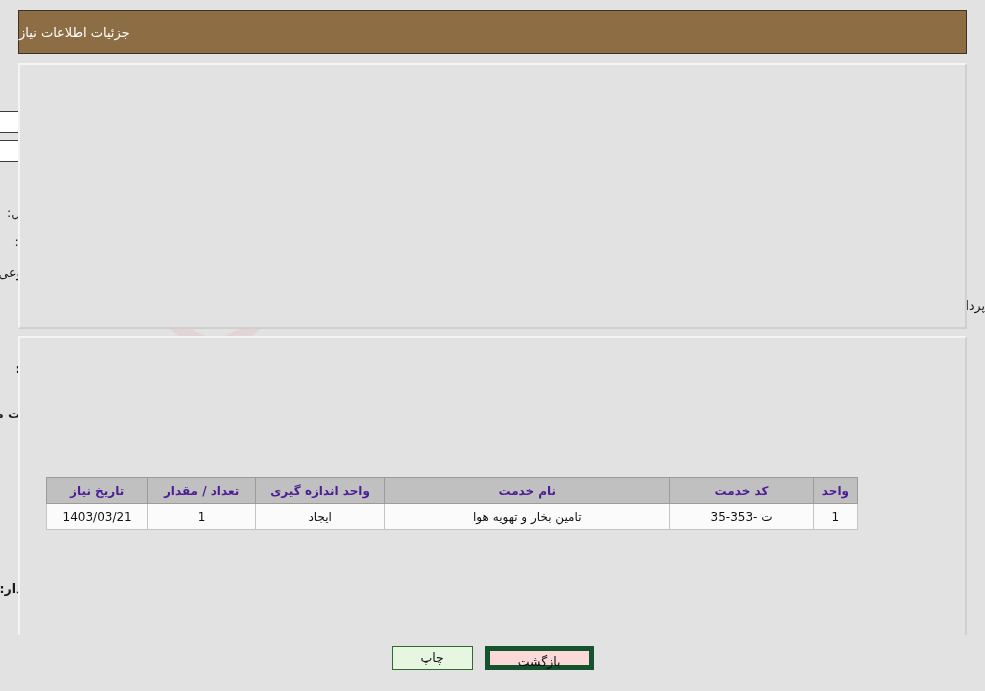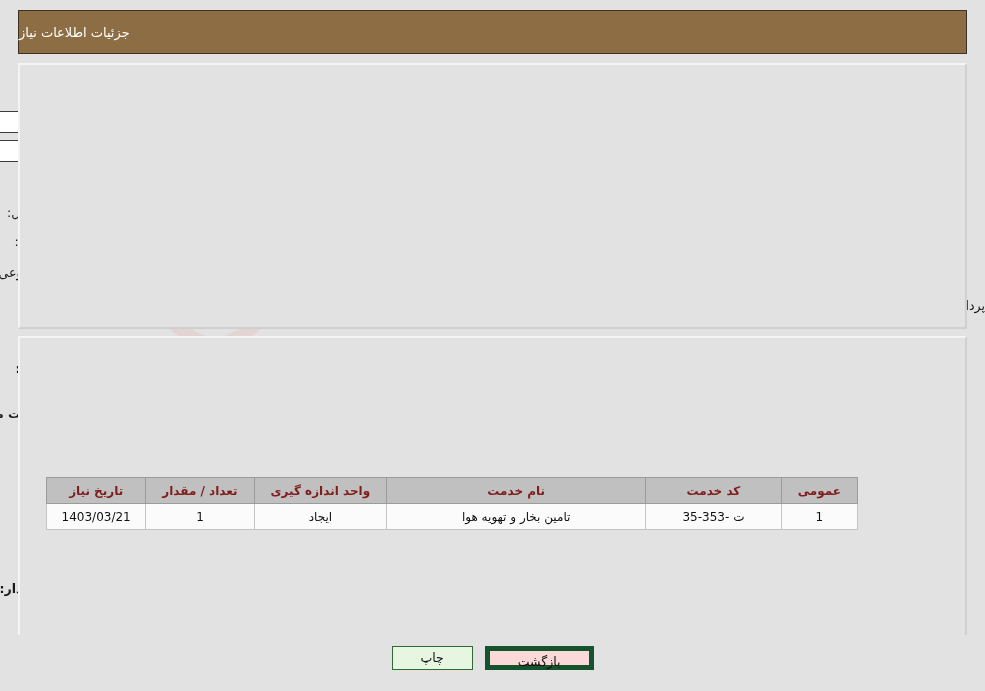--- a/index.html
+++ b/index.html
@@ -169,24 +169,24 @@
   }
   table.grid {
     border-collapse: collapse;
     width: 812px;
     font-size: 12px;
     background: #fff;
   }
   table.grid th {
     background: #c0c0c0;
     border: 1px solid #9b9b9b;
-    color: #7f1d1d;
+    color: #4c1d95;
     font-weight: bold;
     height: 26px;
-    padding: 0 16px;
+    padding: 0 8px;
     text-align: center;
     white-space: nowrap;
   }
   table.grid td {
     background: #fbfbfb;
     border: 1px solid #c4c4c4;
     color: #111;
     height: 26px;
     padding: 0 4px;
     text-align: center;
@@ -290,21 +290,21 @@
 
   <div class="label lbl-bold" style="right:880px; top:406px;">اطلاعات خدمات مورد نیاز</div>
 
   <div class="label lbl-bold" style="right:880px; top:438px;">گروه خدمت:</div>
   <div class="fld rtl-right" style="right:143px; top:434px; width:712px;">تامین برق، گاز، بخار و تهویه هوا</div>
 
   <div id="tbl-wrap">
     <table class="grid">
       <thead>
         <tr>
-          <th style="width:36px;">عمومی</th>
+          <th style="width:36px;">واحد</th>
           <th style="width:146px;">کد خدمت</th>
           <th style="width:290px;">نام خدمت</th>
           <th style="width:130px;">واحد اندازه گیری</th>
           <th style="width:108px;">تعداد / مقدار</th>
           <th style="width:102px;">تاریخ نیاز</th>
         </tr>
       </thead>
       <tbody>
         <tr>
           <td>1</td>

